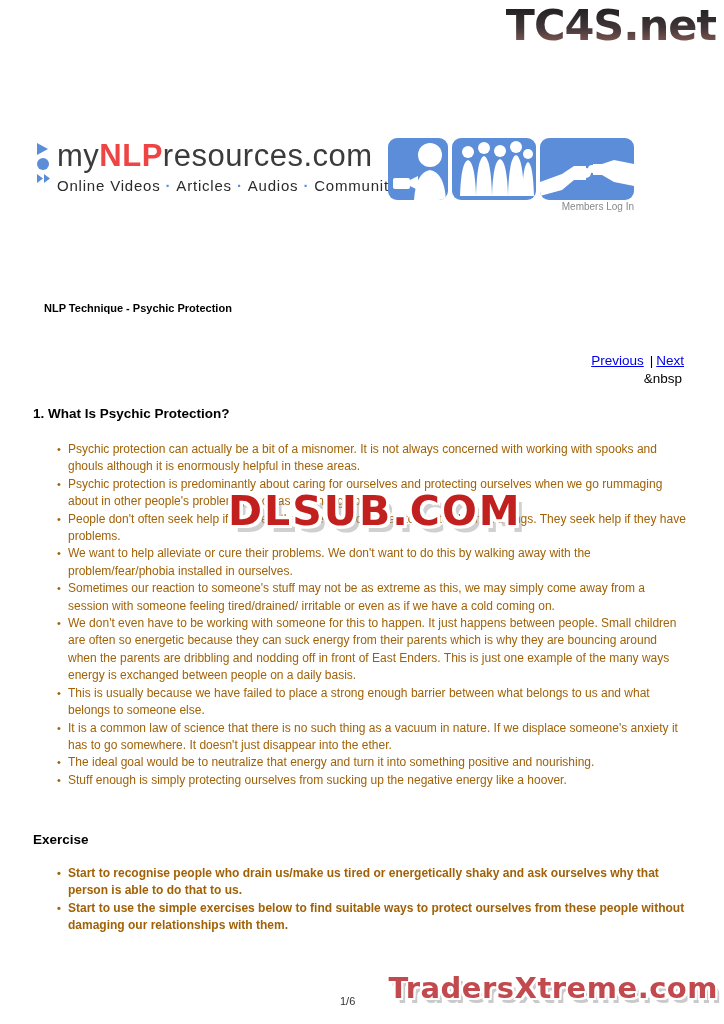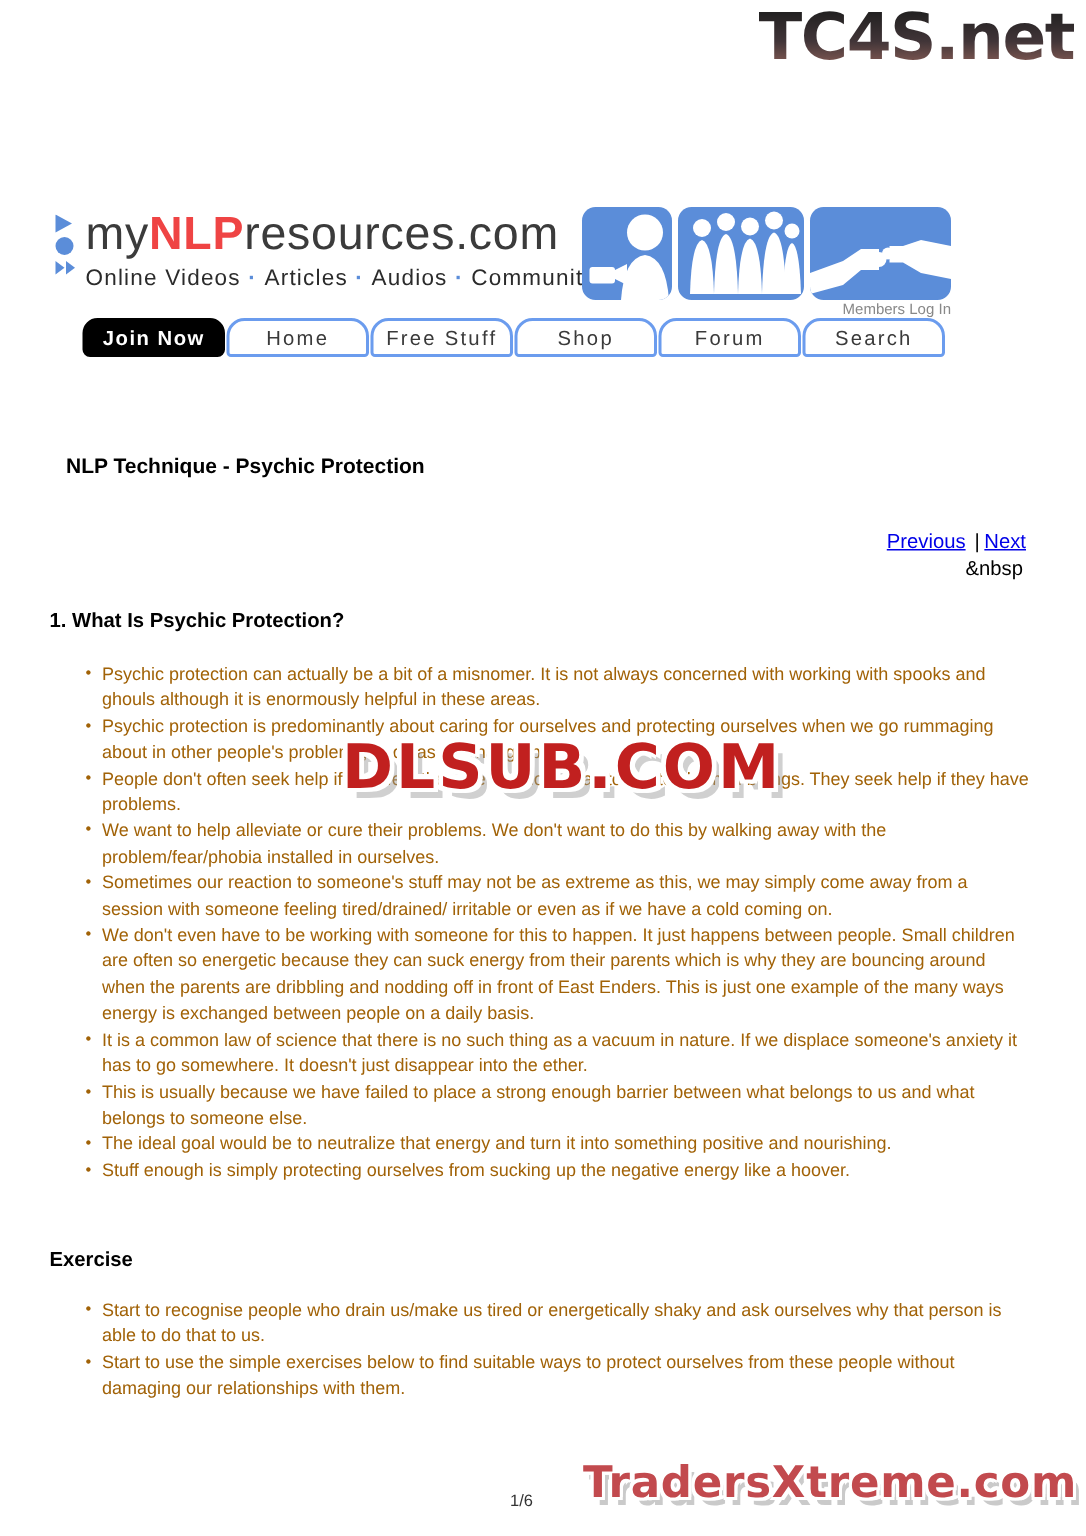--- a/index.html
+++ b/index.html
@@ -34,33 +34,33 @@
 
   
   .tabs { position:absolute; left:55px; top:212px; display:flex; }
   .tab { width:95px; height:26px; display:flex; align-items:center; justify-content:center;
          background:#fff; border:2px solid #6b9cee; border-radius:12px 12px 3px 3px;
          font-size:13.5px; letter-spacing:1.5px; color:#3a3a3a; margin-right:1px; cursor:pointer; }
   .tab-active { background:#000; color:#fff; border-color:#000; font-weight:bold;
                 border-radius:10px 10px 5px 5px; letter-spacing:1px; }
 
   
-  .doc-title { position:absolute; left:44px; top:302px; font-size:14px; font-weight:bold; color:#000; }
+  .doc-title { position:absolute; left:44px; top:302px; font-size:11px; font-weight:bold; color:#000; }
 
   .pagination { position:absolute; right:40px; top:353px; text-align:right; font-size:13.5px; }
   .pagination a { color:#0000e8; text-decoration:underline; cursor:pointer; }
   .pag-sep { color:#000; margin:0 3px 0 6px; }
   .pag-nbsp { color:#000; margin-top:3px; margin-right:2px; }
 
   .section { position:absolute; left:33px; width:655px; }
   .sec1 { top:405px; }
   .sec2 { top:831px; }
   .section h2 { font-size:13.5px; font-weight:bold; color:#000; line-height:17px; }
   .sec1 ul { margin-top:19px; }
-  .sec2 ul { margin-top:17px; }
+  .sec2 ul { margin-top:17px;font-weight:bold; }
   .section ul { list-style:none; padding-left:24px; }
   .section li { position:relative; padding-left:11px; font-size:12px; line-height:17.4px; color:#a16207; }
   .section li::before { content:"\2022"; position:absolute; left:0; top:0; font-size:11px; line-height:17.4px; }
 
   
   .dlsub {
     position:absolute; left:228px; top:487px;
     font-family:"DejaVu Sans", sans-serif;
     font-weight:900; font-size:41px; letter-spacing:2px; color:#c1201f;
     text-shadow:
@@ -135,49 +135,41 @@
           <circle cx="46" cy="35" r="5"></circle>
           <path d="M94,26 L74,22 L62,26 h-9 v11 h9 L74,44 L94,48 Z"></path>
           <circle cx="52" cy="31" r="4"></circle>
         </g>
       </svg>
     </div>
   </div>
 
   <div class="members">Members Log In</div>
 
-  <div class="tabs">
-      <div class="tab tab-active">Join Now</div>
-      <div class="tab">Home</div>
-      <div class="tab">Free Stuff</div>
-      <div class="tab">Shop</div>
-      <div class="tab">Forum</div>
-      <div class="tab">Search</div>
-    </div>
 
   <div class="doc-title">NLP Technique - Psychic Protection</div>
 
   <div class="pagination">
     <div class="pag-links">
       <a>Previous</a><span class="pag-sep">|</span><a>Next</a>
     </div>
     <div class="pag-nbsp">&amp;nbsp</div>
   </div>
 
   <div class="section sec1">
     <h2>1. What Is Psychic Protection?</h2>
     <ul>
         <li>Psychic protection can actually be a bit of a misnomer. It is not always concerned with working with spooks and ghouls although it is enormously helpful in these areas.</li>
         <li>Psychic protection is predominantly about caring for ourselves and protecting ourselves when we go rummaging about in other people's problems, phobias and hang ups.</li>
         <li>People don't often seek help if they feel they are functioning as top-notch human beings. They seek help if they have problems.</li>
         <li>We want to help alleviate or cure their problems. We don't want to do this by walking away with the problem/fear/phobia installed in ourselves.</li>
         <li>Sometimes our reaction to someone's stuff may not be as extreme as this, we may simply come away from a session with someone feeling tired/drained/ irritable or even as if we have a cold coming on.</li>
         <li>We don't even have to be working with someone for this to happen. It just happens between people. Small children are often so energetic because they can suck energy from their parents which is why they are bouncing around when the parents are dribbling and nodding off in front of East Enders. This is just one example of the many ways energy is exchanged between people on a daily basis.</li>
+        <li>This is usually because we have failed to place a strong enough barrier between what belongs to us and what belongs to someone else.</li>
         <li>It is a common law of science that there is no such thing as a vacuum in nature. If we displace someone's anxiety it has to go somewhere. It doesn't just disappear into the ether.</li>
-        <li>This is usually because we have failed to place a strong enough barrier between what belongs to us and what belongs to someone else.</li>
         <li>The ideal goal would be to neutralize that energy and turn it into something positive and nourishing.</li>
         <li>Stuff enough is simply protecting ourselves from sucking up the negative energy like a hoover.</li>
       </ul>
   </div>
 
   <div class="dlsub">DLSUB.COM</div>
 
   <div class="section sec2">
     <h2>Exercise</h2>
     <ul>

